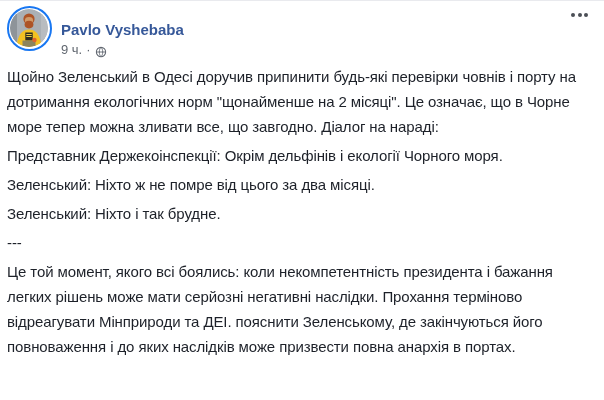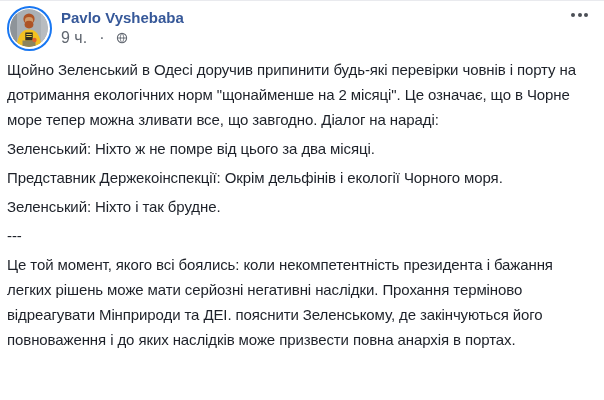--- a/index.html
+++ b/index.html
@@ -19,25 +19,25 @@
   }
   .avatar-ring {
     width: 45px; height: 45px; border-radius: 50%;
     border: 2.5px solid #1877f2; box-sizing: border-box;
     padding: 1px; background: #ffffff; cursor: pointer; flex: 0 0 auto;
   }
   .avatar-ring svg { display: block; width: 38px; height: 38px; border-radius: 50%; }
   .header-text { margin-left: 9px; padding-top: 2px; }
   .author {
     display: inline-block; font-size: 15px; font-weight: bold;
-    color: #365899; text-decoration: none; cursor: pointer; line-height: 19px;
+    color: #365899; text-decoration: none; cursor: pointer; line-height: 19px; margin-top: 12px;
   }
   .meta {
-    display: flex; align-items: center; gap: 12px;
-    margin-top: 3px; font-size: 16px; color: #616770; line-height: 16px;
+    display: flex; align-items: flex-end; gap: 4px;
+    margin-top: 3px; font-size: 13px; color: #616770; line-height: 16px;
   }
   .meta .sep { color: #616770; }
   .meta .globe { display: inline-block; width: 12px; height: 12px; }
   .menu-button {
     position: absolute; right: 14px; top: 6px;
     display: flex; gap: 2.5px; align-items: center;
     padding: 6px 2px; cursor: pointer; border-radius: 3px;
   }
   .menu-button .dot { width: 4px; height: 4px; border-radius: 50%; background: #4b4f56; }
   .post-body {
@@ -94,20 +94,20 @@
     <div class="menu-button" title="">
       <span class="dot"></span>
       <span class="dot"></span>
       <span class="dot"></span>
     </div>
 
   </div>
 
   <div class="post-body">
     <p>Щойно Зеленський в Одесі доручив припинити будь-які перевірки човнів і порту на дотримання екологічних норм "щонайменше на 2 місяці". Це означає, що в Чорне море тепер можна зливати все, що завгодно. Діалог на нараді:</p>
+    <p>Представник Держекоінспекції: Окрім дельфінів і екології Чорного моря.</p>
     <p>Зеленський: Ніхто ж не помре від цього за два місяці.</p>
-    <p>Представник Держекоінспекції: Окрім дельфінів і екології Чорного моря.</p>
     <p>Зеленський: Ніхто і так брудне.</p>
     <p>---</p>
     <p>Це той момент, якого всі боялись: коли некомпетентність президента і бажання легких рішень може мати серйозні негативні наслідки. Прохання терміново відреагувати Мінприроди та ДЕІ. пояснити Зеленському, де закінчуються його повноваження і до яких наслідків може призвести повна анархія в портах.</p>
   </div>
 
 </div>
 
 </body></html>

